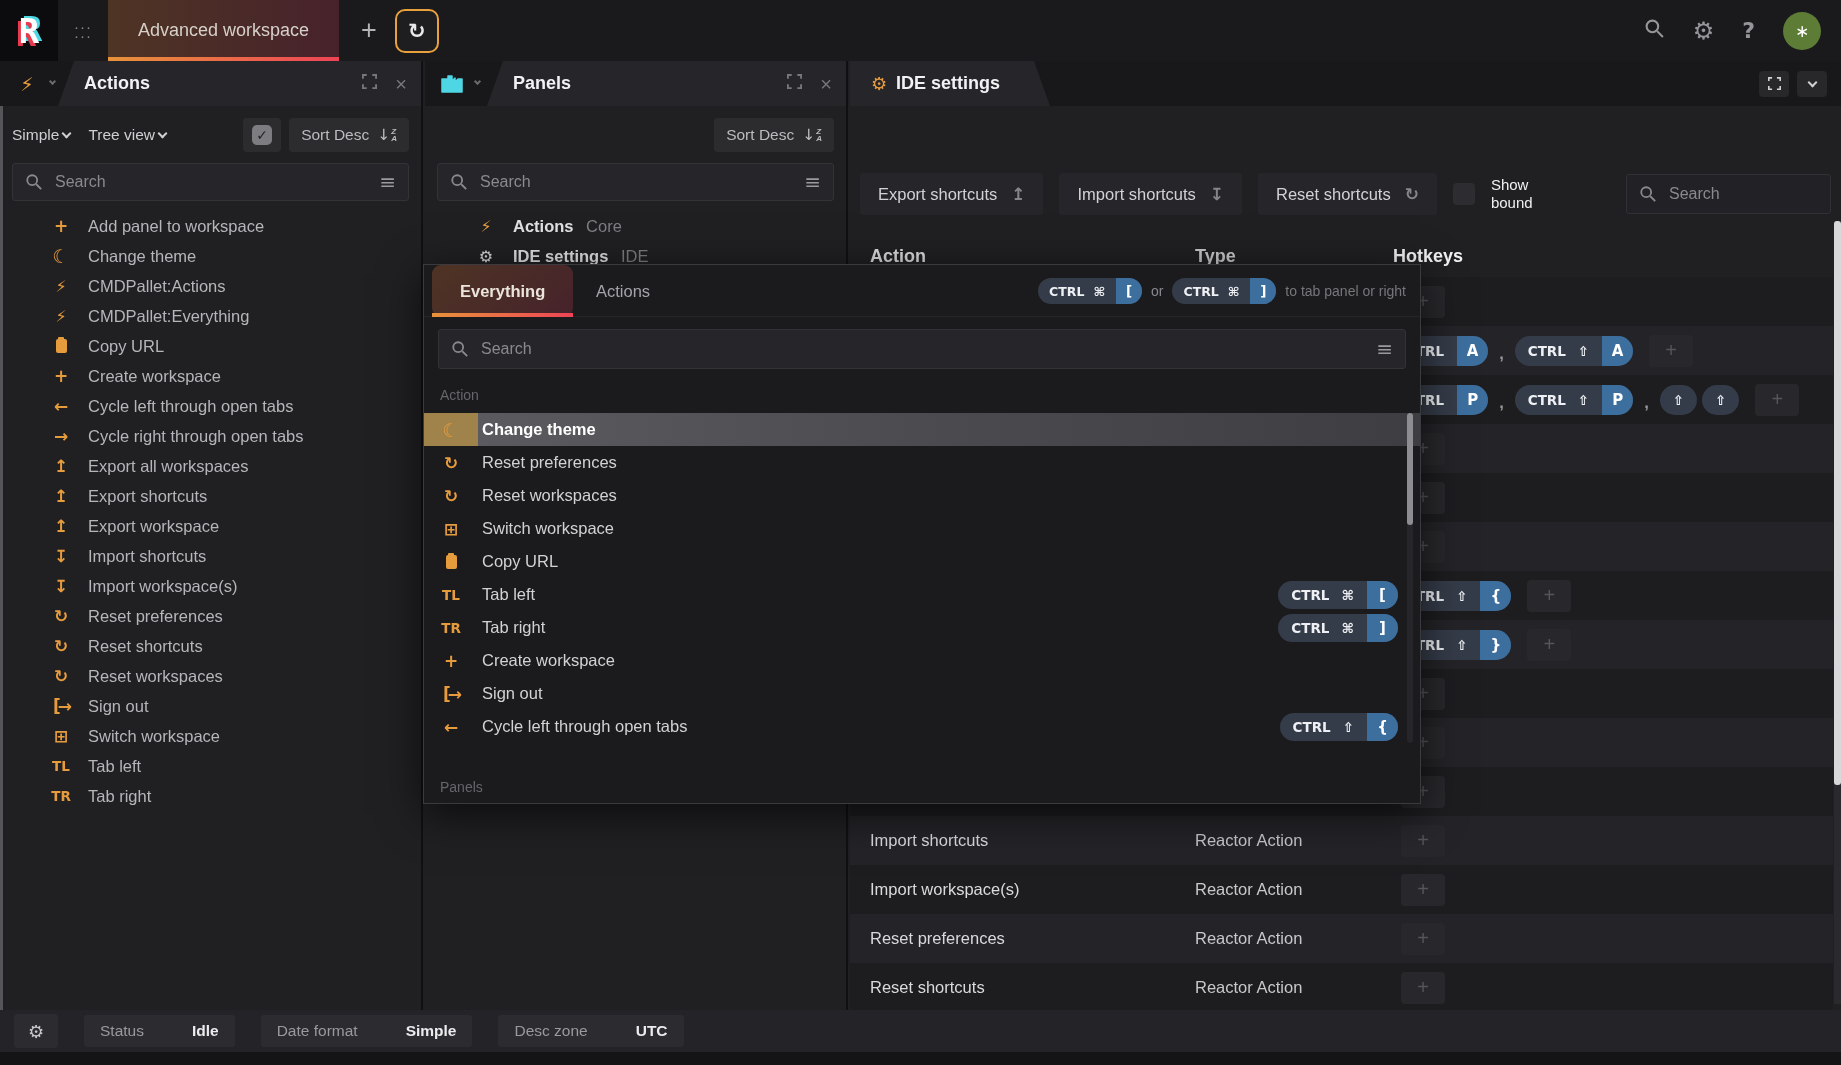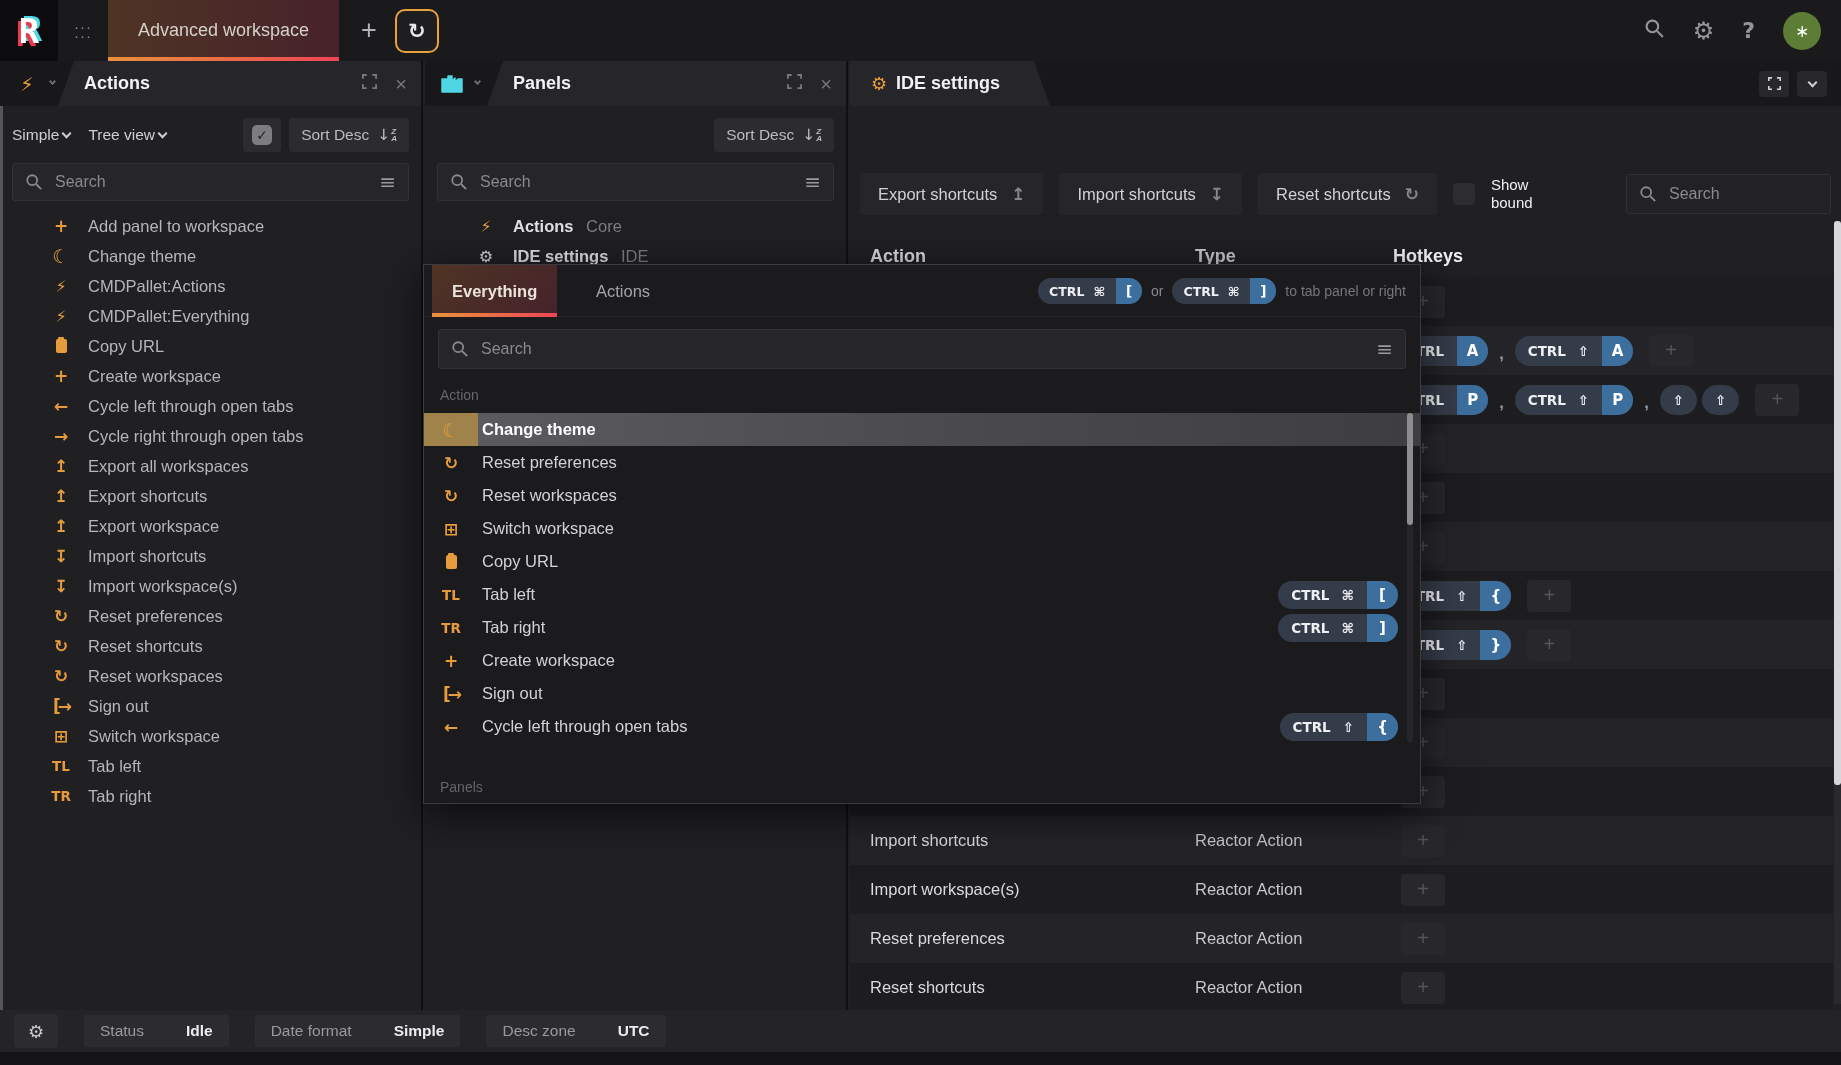--- a/index.html
+++ b/index.html
@@ -106,22 +106,22 @@
   .chip .keys{display:flex;align-items:center;gap:12px;padding:0 13px;color:#eef0f4;font-weight:700;font-size:13.5px;}
   .chip .k.sh,.chip .k{font-family:"DejaVu Sans",sans-serif;}
   .chip .acc{display:flex;align-items:center;justify-content:center;min-width:31px;background:#3c6e9e;color:#fff;
     font-weight:700;font-size:15px;font-family:"DejaVu Sans",sans-serif;}
   .comma{color:#9a9a9e;font-weight:700;margin:6px 3px 0 3px;}
 
   
   .modal{position:absolute;left:423px;top:264px;width:998px;height:540px;background:#1b1b1e;border:1px solid #3a3a3f;
     box-shadow:0 10px 40px rgba(0,0,0,.65);z-index:10;}
   .mhead{position:relative;height:52px;border-bottom:1px solid #26262a;}
-  .mtab-ev{position:absolute;left:8px;top:0;height:52px;padding:0 20px;display:flex;align-items:center;
-    background:linear-gradient(135deg,#4e3424,#46222b);color:#eae4da;font-size:16.5px;font-weight:600;}
+  .mtab-ev{position:absolute;left:8px;top:0;height:52px;padding:0 28px;display:flex;align-items:center;
+    background:linear-gradient(135deg,#4e3424,#46222b);color:#eae4da;font-size:16.5px;font-weight:600;border-radius:9px;}
   .mtab-ev::after{content:"";position:absolute;left:0;right:0;bottom:0;height:4px;
     background:linear-gradient(90deg,#e8923a,#ee4456);}
   .mtab-ac{position:absolute;left:152px;top:0;height:52px;padding:0 20px;display:flex;align-items:center;
     color:#a4a4a8;font-size:16.5px;}
   .mhint{position:absolute;right:14px;top:0;height:52px;display:flex;align-items:center;gap:9px;color:#8a8a8e;font-size:14px;}
   .mhint .chip{height:26px;border-radius:13px;}
   .mhint .chip .keys{padding:0 11px;gap:9px;font-size:12.5px;}
   .mhint .chip .acc{min-width:26px;font-size:13.5px;}
   .mhint .trail{color:#77777b;}
   .msearch{position:absolute;left:14px;right:14px;top:64px;height:40px;background:#26262a;border:1px solid #323237;
@@ -141,21 +141,21 @@
   .mchips{margin-left:auto;margin-right:22px;}
   .mchips .chip{height:28px;}
   .mscroll{position:absolute;right:7px;top:148px;height:330px;width:6px;background:#26262a;border-radius:3px;}
   .mscroll .thumb{position:absolute;left:0;right:0;top:0;height:112px;background:#8e8e92;border-radius:3px;}
 
   
   .statusbar{position:absolute;left:0;right:0;bottom:13px;height:42px;background:#242428;display:flex;
     align-items:center;padding-left:14px;gap:26px;}
   .gearchip{width:44px;height:34px;background:#2c2c30;border-radius:4px;display:flex;align-items:center;justify-content:center;
     color:#c8c8cc;font-family:"DejaVu Sans",sans-serif;font-size:18px;}
-  .schip{height:32px;background:#2c2c30;border-radius:3px;padding:0 16px;display:flex;align-items:center;gap:14px;font-size:15.5px;}
+  .schip{height:32px;background:#2c2c30;border-radius:3px;padding:0 16px;display:flex;align-items:center;gap:20px;font-size:15.5px;}
   .slbl{color:#9a9a9e;}
   .sval{color:#ececee;font-weight:600;margin-left:28px;}
   .bottomstrip{position:absolute;left:0;right:0;bottom:0;height:13px;background:#141416;}
   .mag{flex:0 0 auto;}
 </style>
 </head>
 <body>
 
 <div class="app">
 

